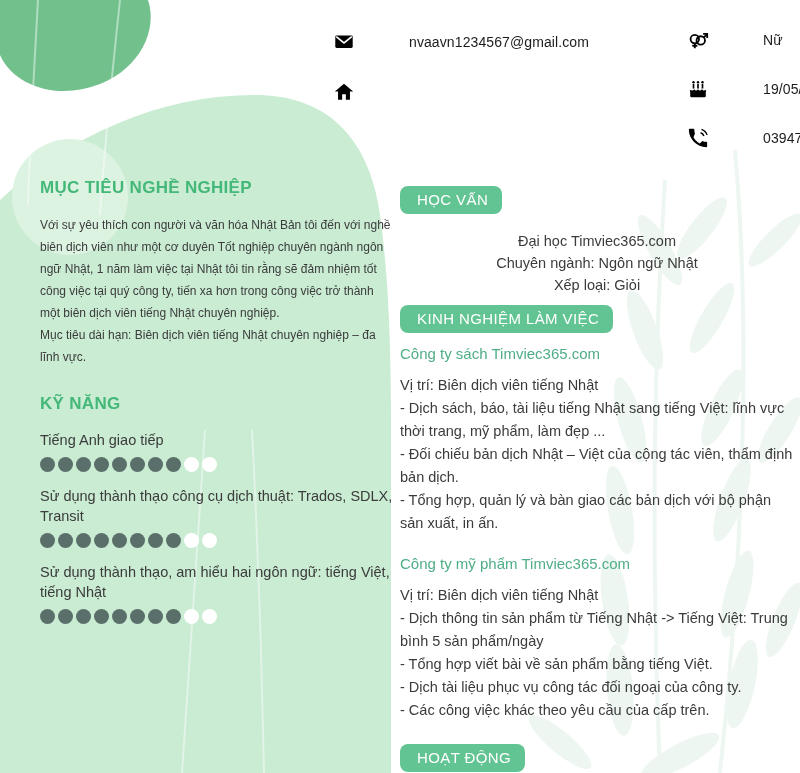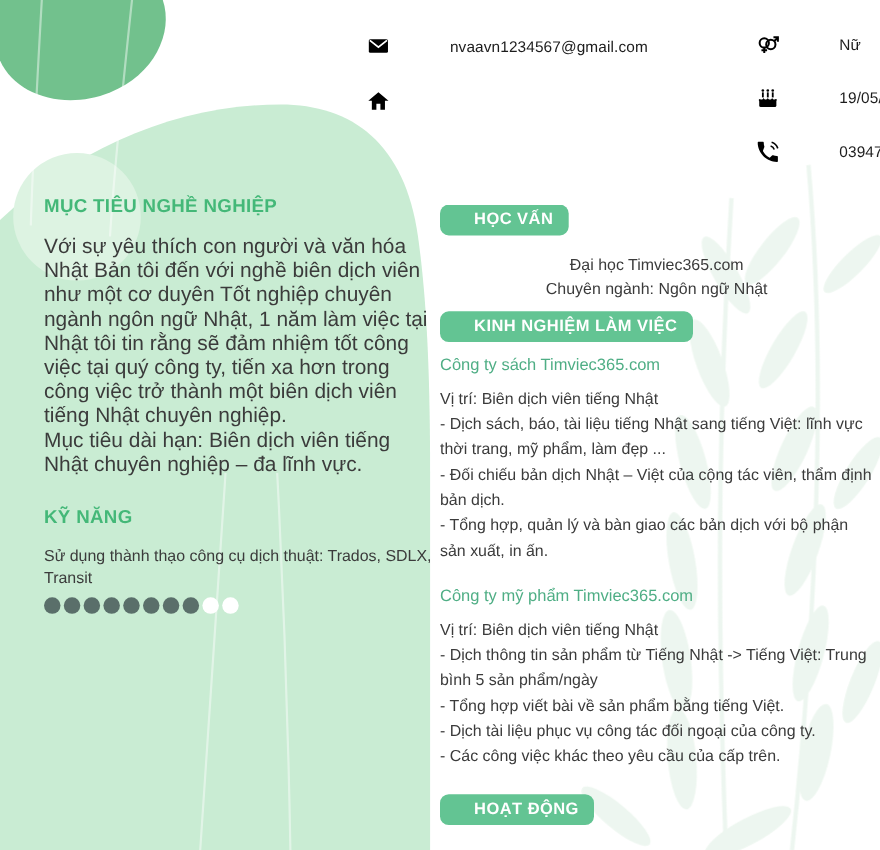--- a/index.html
+++ b/index.html
@@ -32,31 +32,31 @@
   .contact-right{left:686px;top:28px;}
   .contact-row{display:flex;align-items:center;margin-bottom:26px;gap:39px;}
   .contact-right .contact-row{margin-bottom:25px;}
   .contact-icon{width:24px;height:24px;flex:0 0 24px;display:inline-flex;align-items:center;justify-content:center;margin-right:14px;}
   .contact-icon svg{width:22px;height:22px;}
   .contact-text{font-size:14px;color:#1c1c1c;font-weight:500;letter-spacing:.1px;white-space:nowrap;}
 
   
   .left-col{position:absolute;left:40px;top:178px;width:354px;color:var(--text-dark);}
   .section-title{color:var(--accent-green);font-size:17px;font-weight:bold;letter-spacing:.3px;margin:0 0 16px 0;}
-  .objective-body,.objective-line{font-size:19px;line-height:22px;color:var(--text-dark);}
+  .objective-body,.objective-line{font-size:12px;line-height:22px;color:var(--text-dark);}
   .skills-title{margin-top:26px;}
   .skill-item{margin-top:14px;}
   .skill-label{font-size:14.5px;line-height:18px;color:var(--text-dark);margin-bottom:7px;line-height:20px;}
   .skill-dots{height:15px;line-height:0;}
   .dot{display:inline-block;width:15px;height:15px;border-radius:50%;background:#fff;margin-right:3px;}
   .dot.filled{background:var(--dot-filled);}
 
   
   .right-col{position:absolute;left:400px;top:186px;width:394px;color:var(--text-dark);}
-  .badge{display:inline-block;background:var(--badge-green);color:#fff;font-size:15px;font-weight:bold;letter-spacing:.4px;padding:5px 14px 6px 31px;border-radius:8px;}
+  .badge{display:inline-block;background:var(--badge-green);color:#fff;font-size:15px;font-weight:normal;letter-spacing:.4px;padding:5px 14px 6px 17px;border-radius:8px;}
   .edu-lines{margin-top:16px;}
   .edu-lines p{font-size:14.5px;line-height:22px;text-align:center;}
   .badge-exp{margin-top:9px;}
   .company{margin-top:12px;color:var(--company-green);font-size:15px;font-weight:500;}
   .position{margin-top:12px;font-size:14.5px;line-height:23px;}
   .bullet{font-size:14.5px;line-height:23px;}
   .company-2{margin-top:20px;}
   .badge-act{margin-top:22px;}
 </style>
 </head>
@@ -163,30 +163,39 @@
   </div>
 
   <div class="left-col">
     <h2 class="section-title">MỤC TIÊU NGHỀ NGHIỆP</h2>
     <p class="objective-body">Với sự yêu thích con người và văn hóa Nhật Bản tôi đến với nghề biên dịch viên như một cơ duyên Tốt nghiệp chuyên ngành ngôn ngữ Nhật, 1 năm làm việc tại Nhật tôi tin rằng sẽ đảm nhiệm tốt công việc tại quý công ty, tiến xa hơn trong công việc trở thành một biên dịch viên tiếng Nhật chuyên nghiệp.</p>
     <p class="objective-line">Mục tiêu dài hạn: Biên dịch viên tiếng Nhật chuyên nghiệp – đa lĩnh vực.</p>
 
     <h2 class="section-title skills-title">KỸ NĂNG</h2>
 
     <div class="skill-item">
+      <div class="skill-label">Tiếng Anh giao tiếp</div>
+      <div class="skill-dots"><span class="dot filled"></span><span class="dot filled"></span><span class="dot filled"></span><span class="dot filled"></span><span class="dot filled"></span><span class="dot filled"></span><span class="dot filled"></span><span class="dot filled"></span><span class="dot"></span><span class="dot"></span></div>
+    </div>
+    <div class="skill-item">
       <div class="skill-label">Sử dụng thành thạo công cụ dịch thuật: Trados, SDLX, Transit</div>
+      <div class="skill-dots"><span class="dot filled"></span><span class="dot filled"></span><span class="dot filled"></span><span class="dot filled"></span><span class="dot filled"></span><span class="dot filled"></span><span class="dot filled"></span><span class="dot filled"></span><span class="dot"></span><span class="dot"></span></div>
+    </div>
+    <div class="skill-item">
+      <div class="skill-label">Sử dụng thành thạo, am hiểu hai ngôn ngữ: tiếng Việt, tiếng Nhật</div>
       <div class="skill-dots"><span class="dot filled"></span><span class="dot filled"></span><span class="dot filled"></span><span class="dot filled"></span><span class="dot filled"></span><span class="dot filled"></span><span class="dot filled"></span><span class="dot filled"></span><span class="dot"></span><span class="dot"></span></div>
     </div>
   </div>
 
   <div class="right-col">
     <span class="badge">HỌC VẤN</span>
     <div class="edu-lines">
       <p>Đại học Timviec365.com</p>
       <p>Chuyên ngành: Ngôn ngữ Nhật</p>
+      <p>Xếp loại: Giỏi</p>
     </div>
 
     <div><span class="badge badge-exp">KINH NGHIỆM LÀM VIỆC</span></div>
 
     <div>
       <p class="company">Công ty sách Timviec365.com</p>
       <p class="position">Vị trí: Biên dịch viên tiếng Nhật</p>
       <p class="bullet">- Dịch sách, báo, tài liệu tiếng Nhật sang tiếng Việt: lĩnh vực thời trang, mỹ phẩm, làm đẹp ...</p>
       <p class="bullet">- Đối chiếu bản dịch Nhật – Việt của cộng tác viên, thẩm định bản dịch.</p>
       <p class="bullet">- Tổng hợp, quản lý và bàn giao các bản dịch với bộ phận sản xuất, in ấn.</p>

